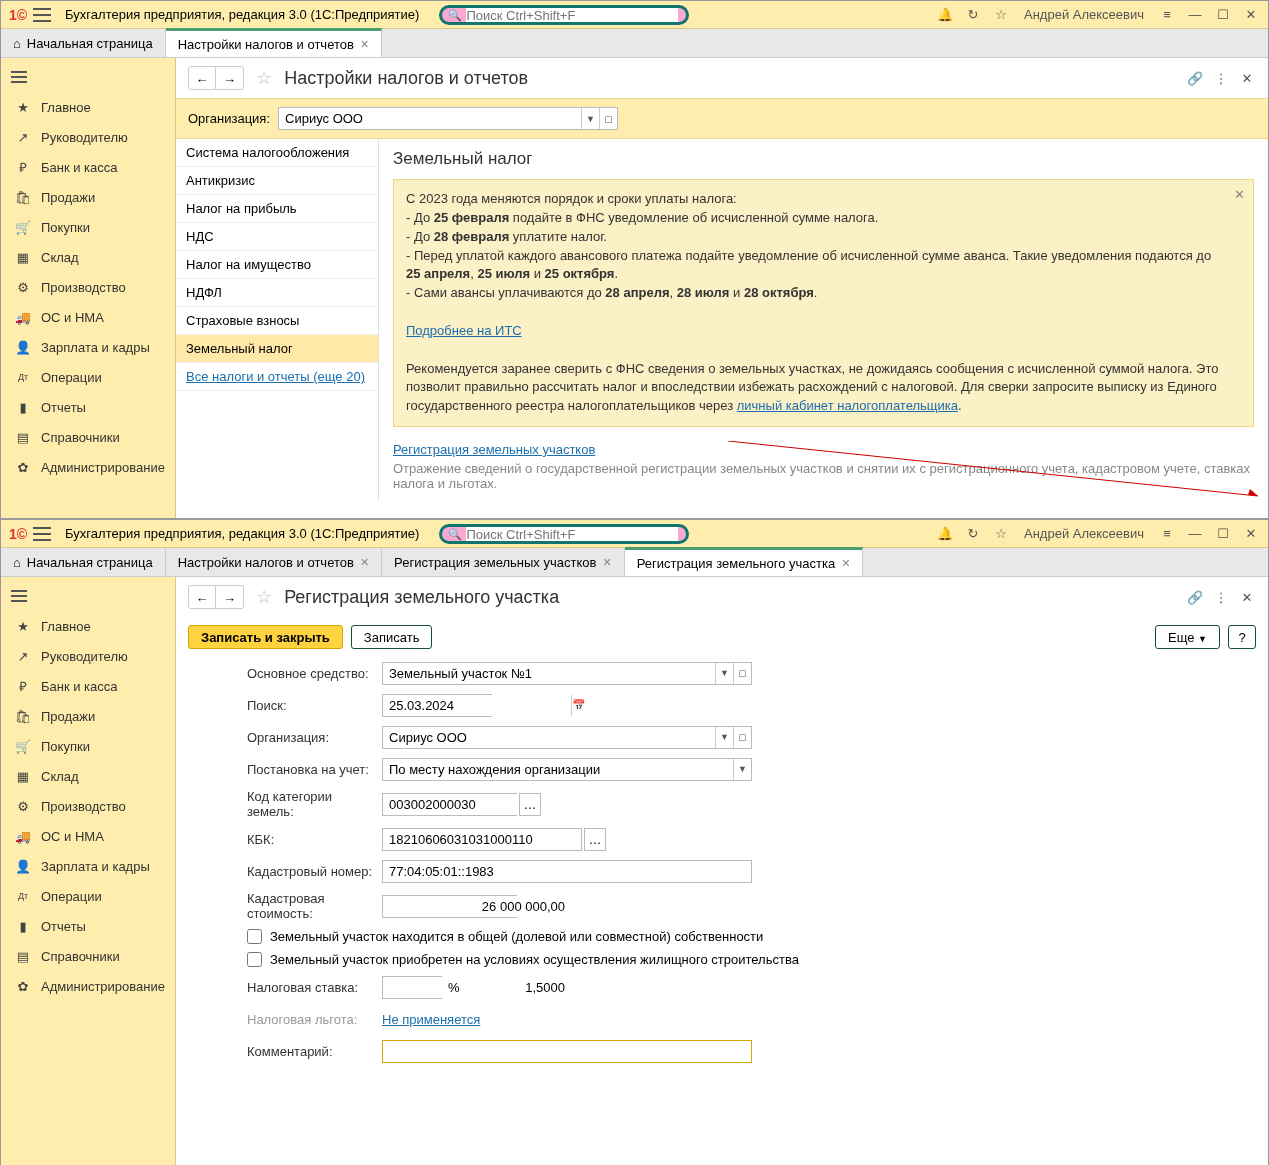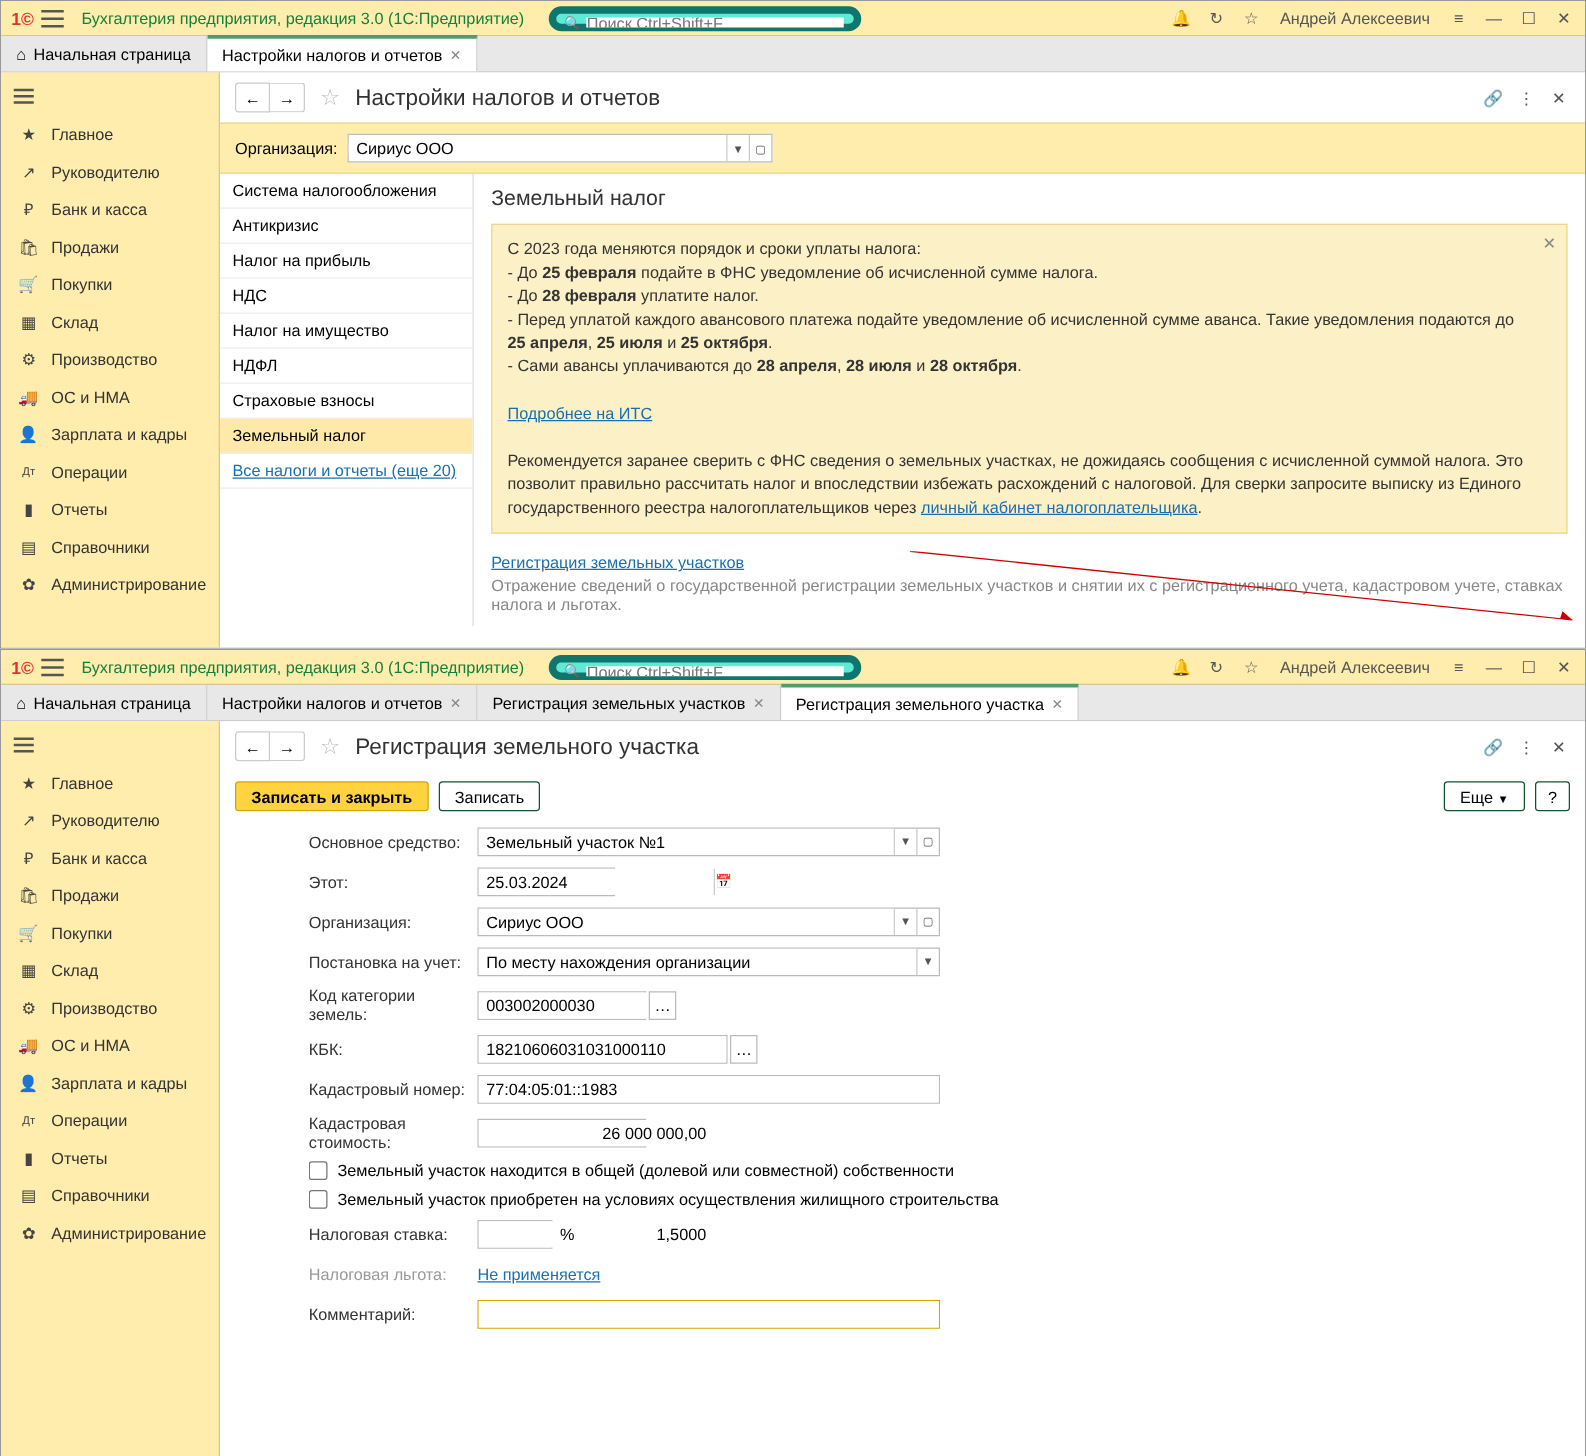--- a/index.html
+++ b/index.html
@@ -2,22 +2,22 @@
 <html><head>
 <meta charset="utf-8">
 <style>
 *{box-sizing:border-box;margin:0;padding:0;font-family:Arial,sans-serif;font-size:13px;}
 body{background:#f5f5f5;}
 .window{border:1px solid #999;background:#fff;margin-bottom:0;}
 .titlebar{background:#ffedad;height:28px;display:flex;align-items:center;padding:0 8px;border-bottom:1px solid #d8c88a;}
 .logo{color:#d33;font-weight:bold;font-size:14px;margin-right:6px;}
 .menu-icon{width:18px;height:14px;margin-right:14px;cursor:pointer;display:flex;flex-direction:column;justify-content:space-between;}
 .menu-icon span{height:2px;background:#555;}
-.title-text{color:#15803d;flex:0 0 auto;margin-right:20px;}
-.search-box{flex:1;max-width:250px;height:20px;border:6px solid #0f766e;border-radius:10px;padding:0 8px 0 24px;position:relative;background:#5eead4;}
+.title-text{color:#000000;flex:0 0 auto;margin-right:20px;}
+.search-box{flex:1;max-width:250px;height:20px;border:3px solid #0f766e;border-radius:10px;padding:0 8px 0 24px;position:relative;background:#f9a8d4;}
 .search-box::before{content:"🔍";position:absolute;left:6px;top:1px;font-size:11px;color:#888;}
 .search-box input{border:none;outline:none;width:100%;height:100%;color:#888;}
 .titlebar-icons{margin-left:auto;display:flex;align-items:center;gap:10px;}
 .tb-icon{width:18px;height:18px;display:flex;align-items:center;justify-content:center;cursor:pointer;color:#555;}
 .user-name{color:#555;margin:0 4px;}
 .tabs{background:#e8e8e8;height:29px;display:flex;border-bottom:1px solid #ccc;}
 .tab{padding:0 12px;height:28px;display:flex;align-items:center;border-right:1px solid #ccc;background:#e8e8e8;cursor:pointer;gap:6px;}
 .tab.home{background:#e8e8e8;}
 .tab.active{background:#fff;border-top:3px solid #4a9e6e;height:29px;margin-top:-1px;}
 .tab .close-x{color:#888;font-size:11px;}
@@ -357,21 +357,21 @@
       <div class="form-body">
         <div class="form-row">
           <span class="form-label">Основное средство:</span>
           <div class="form-input w370">
               <input value="Земельный участок №1" style="">
               <span class="dd">▼</span>
               <span class="dd">▢</span>
             </div>
         </div>
         <div class="form-row">
-          <span class="form-label">Этот:</span>
+          <span class="form-label">Поиск:</span>
           <div class="form-input w110">
               <input value="25.03.2024" style="">
               <span class="cal-icon">📅</span>
             </div>
         </div>
         <div class="form-row">
           <span class="form-label">Организация:</span>
           <div class="form-input w370">
               <input value="Сириус ООО" style="">
               <span class="dd">▼</span>

